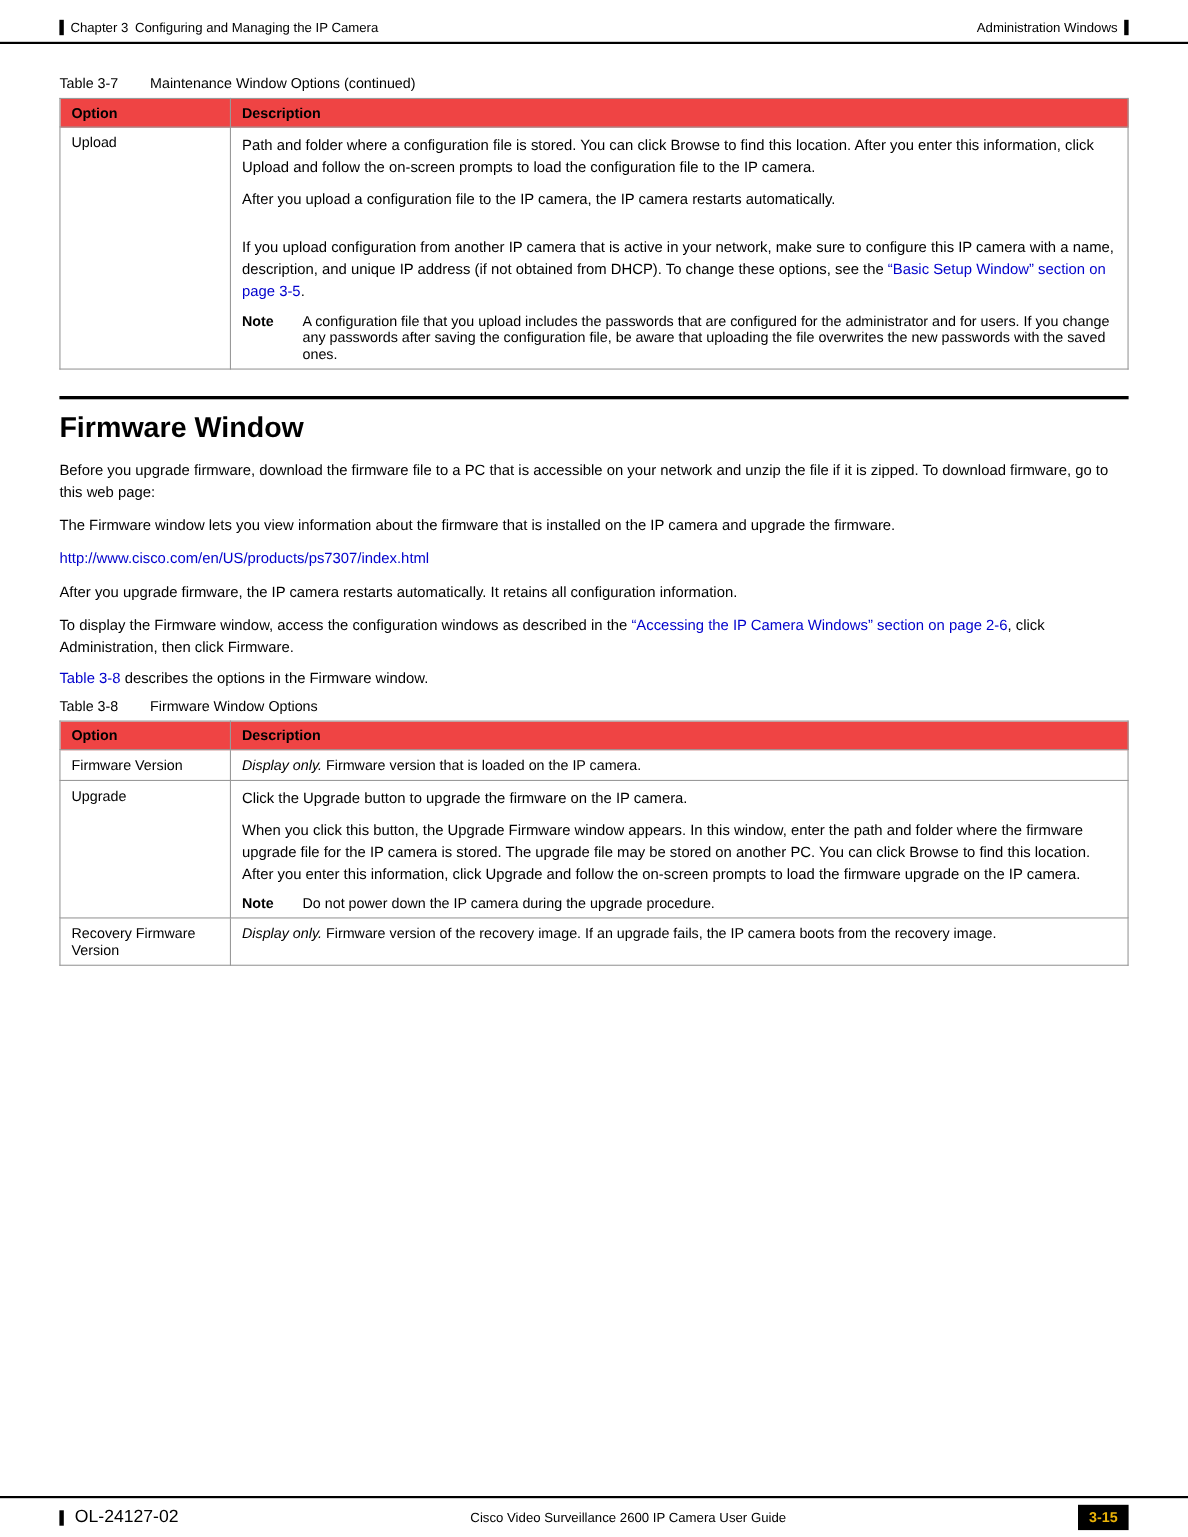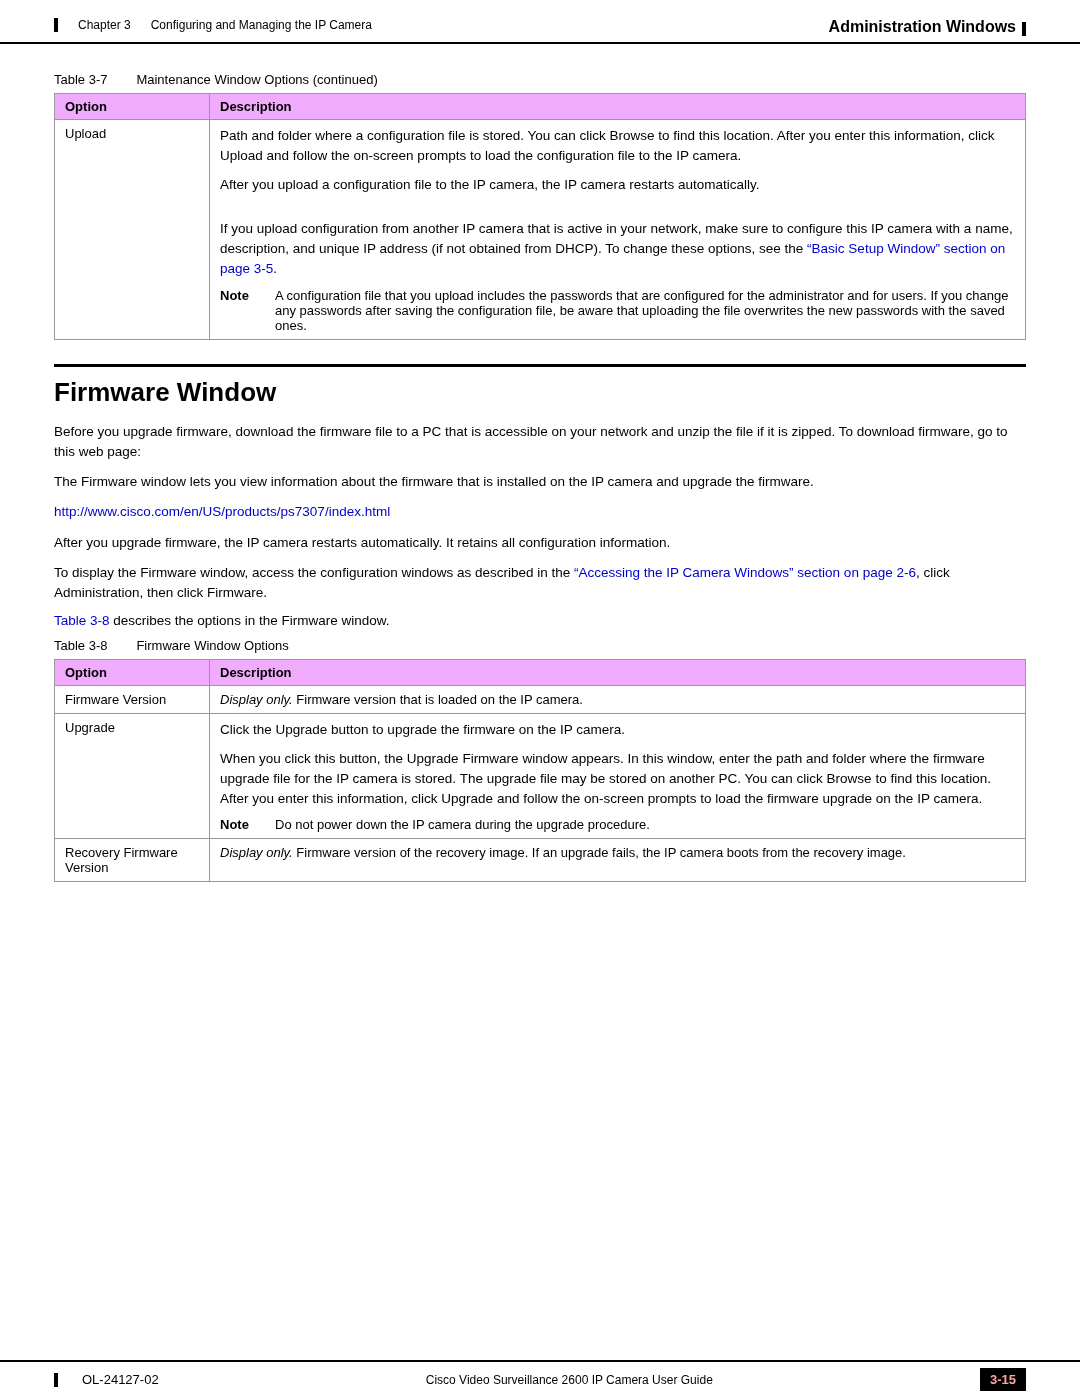--- a/index.html
+++ b/index.html
@@ -18,32 +18,32 @@
       display: flex;
       justify-content: space-between;
       align-items: flex-start;
       padding: 18px 54px 6px 54px;
       border-bottom: 2px solid #000;
       margin-bottom: 0;
     }
     .header-left {
       display: flex;
       align-items: center;
-      gap: 20px;
+      gap: 6px;
       font-size: 12px;
     }
     .header-left .bar {
       width: 4px;
       height: 14px;
       background: #000;
       display: inline-block;
     }
     .header-right {
-      font-size: 16px;
-      font-weight: bold;
+      font-size: 12px;
+      font-weight: normal;
       display: flex;
       align-items: flex-end;
       gap: 6px;
     }
     .header-right .bar {
       width: 4px;
       height: 14px;
       background: #000;
       display: inline-block;
     }
@@ -64,21 +64,21 @@
     .table-caption span {
       font-style: normal;
       font-weight: normal;
     }
     table {
       width: 100%;
       border-collapse: collapse;
       margin-bottom: 24px;
     }
     table th {
-      background: #f0abfc;
+      background: #ef4444;
       border: 1px solid #999;
       padding: 5px 10px;
       text-align: left;
       font-size: 13px;
       font-weight: bold;
     }
     table td {
       border: 1px solid #999;
       padding: 6px 10px;
       vertical-align: top;
@@ -118,38 +118,38 @@
       bottom: 0;
       left: 0;
       right: 0;
       border-top: 2px solid #000;
       display: flex;
       justify-content: space-between;
       align-items: center;
       padding: 6px 54px;
     }
     .footer-left {
-      font-size: 13px;
+      font-size: 16px;
       display: flex;
       align-items: center;
-      gap: 24px;
+      gap: 10px;
     }
     .footer-left .bar {
       width: 4px;
       height: 14px;
       background: #000;
       display: inline-block;
     }
     .footer-center {
       font-size: 12px;
       text-align: center;
     }
     .footer-right {
       background: #000;
-      color: #fca5a5;
+      color: #eab308;
       padding: 4px 10px;
       font-size: 13px;
       font-weight: bold;
     }
 
     
     strong { font-weight: normal; }
     em { font-style: italic; }
 
     .table-ref-text {

